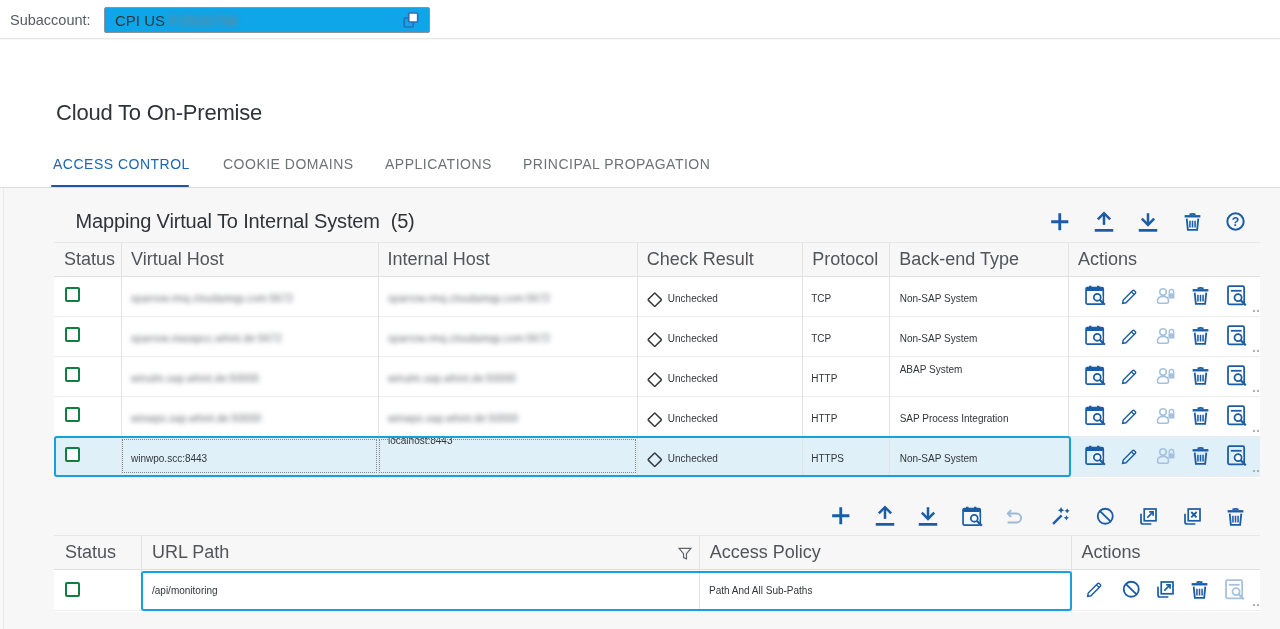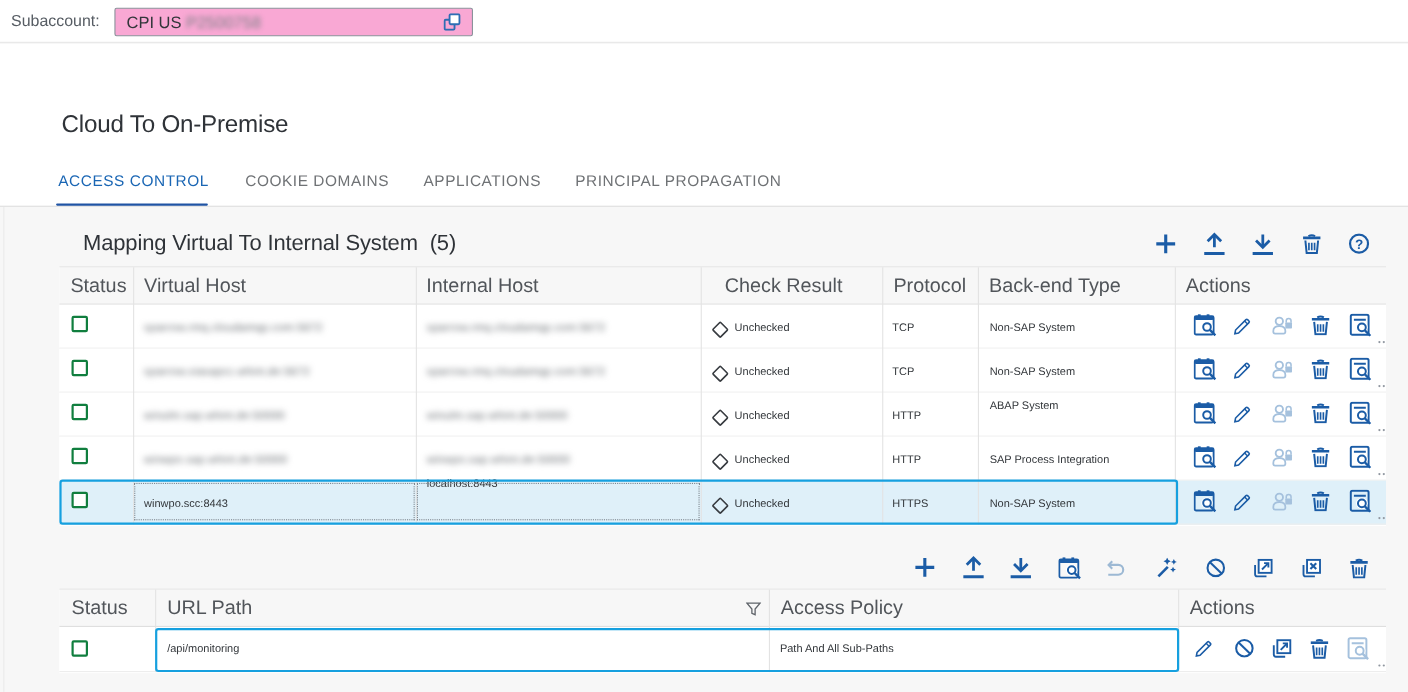--- a/index.html
+++ b/index.html
@@ -15,21 +15,21 @@
   .cbx { position:absolute; width:15px; height:15px; border:2px solid #107e3e; border-radius:2px; background:#fff; }
   .dots i { position:absolute; width:2px; height:2px; background:#9097a0; border-radius:1px; }
 </style>
 </head>
 <body>
 <div id="page">
 
 <div class="abs" style="left:3px; top:40px; width:1px; height:589px; background:rgba(0,0,0,0.05);"></div>
 <div class="abs" style="left:0; top:0; width:1280px; height:39px; background:#fff; border-bottom:1px solid #e7e7e7;"></div>
 <div class="abs" style="left:10px; top:0; height:40px; line-height:41px; font-size:14.5px; color:#565c63;">Subaccount:</div>
-<div class="abs" style="left:104px; top:7px; width:326px; height:26px; background:#f9a8d4; border:1px solid #8a929b; border-radius:2px;">
+<div class="abs" style="left:104px; top:7px; width:326px; height:26px; background:#0ea5e9; border:1px solid #8a929b; border-radius:2px;">
       <span style="position:absolute; left:10px; top:0; height:24px; line-height:25px; font-size:15px; color:#32363a;">CPI US</span>
       <span style="position:absolute; left:64px; top:0; height:24px; line-height:25px; font-size:15px; color:#7d8287; filter:blur(2.6px);">P2500758</span>
       <svg style="position:absolute; right:10px; top:4px;" width="16" height="16" viewBox="0 0 16 16" fill="none">
         <rect x="1.2" y="6" width="9" height="9" rx="1" stroke="#2d6db4" stroke-width="1.7"></rect>
         <rect x="5.7" y="1" width="9" height="9" rx="1" fill="#fff" stroke="#2d6db4" stroke-width="1.7"></rect>
       </svg>
     </div>
 <div class="abs" style="left:0; top:40px; width:1280px; height:148px; background:#fff; border-bottom:1px solid #dcdcdc;"></div>
 <div class="abs" style="left:56px; top:55px; font-size:22px; line-height:26px; color:#2f3338; letter-spacing:-0.2px;margin-top:45px;">Cloud To On-Premise</div>
 <div class="tab active" style="left:53px;">ACCESS CONTROL</div>
@@ -59,21 +59,21 @@
     </svg>
 <svg class="ico" style="left:1225.5px; top:212.0px;" width="19" height="19" viewBox="0 0 20 20" fill="none">
       <circle cx="10" cy="10" r="8.6" stroke="#1b5ca6" stroke-width="2.1"></circle>
       <text x="10.1" y="14.8" text-anchor="middle" font-family="Liberation Sans" font-size="13" font-weight="bold" fill="#1b5ca6" stroke="none">?</text>
     </svg>
 <div class="abs" style="left:54px; top:242px; width:1206px; height:236px; background:#fff;"></div>
 <div class="abs" style="left:54px; top:242px; width:1206px; height:35px; background:#f7f7f7; border-top:1px solid #e7e7e7; border-bottom:1px solid #dfdfdf;"></div>
 <div class="hcell" style="left:64px; top:242px;">Status</div>
 <div class="hcell" style="left:131px; top:242px;">Virtual Host</div>
 <div class="hcell" style="left:387.6px; top:242px;">Internal Host</div>
-<div class="hcell" style="left:646.8px; top:242px;margin-left:12px;">Check Result</div>
+<div class="hcell" style="left:646.8px; top:242px;">Check Result</div>
 <div class="hcell" style="left:812.2px; top:242px;">Protocol</div>
 <div class="hcell" style="left:899.2px; top:242px;">Back-end Type</div>
 <div class="hcell" style="left:1078px; top:242px;">Actions</div>
 <div class="abs" style="left:54px; top:277px; width:1206px; height:40px; background:#fff; border-bottom:1px solid #ededed;"></div>
 <div class="cbx" style="left:65px; top:287px;"></div>
 <div class="cell" style="left:131px; top:289.5px; filter:blur(2.8px); color:#63686d; letter-spacing:0.3px;">sparrow.rmq.cloudamqp.com:5672</div>
 <div class="cell" style="left:388px; top:289.5px; filter:blur(2.8px); color:#63686d; letter-spacing:0.3px;">sparrow.rmq.cloudamqp.com:5672</div>
 <svg class="ico" style="left:645.5px; top:290.8px;" width="17.5" height="17.5" viewBox="0 0 20 20" fill="none">
       <rect x="4.4" y="4.4" width="11.2" height="11.2" rx="1" stroke="#383c41" stroke-width="1.7" transform="rotate(45 10 10)" fill="none"></rect>
     </svg>

